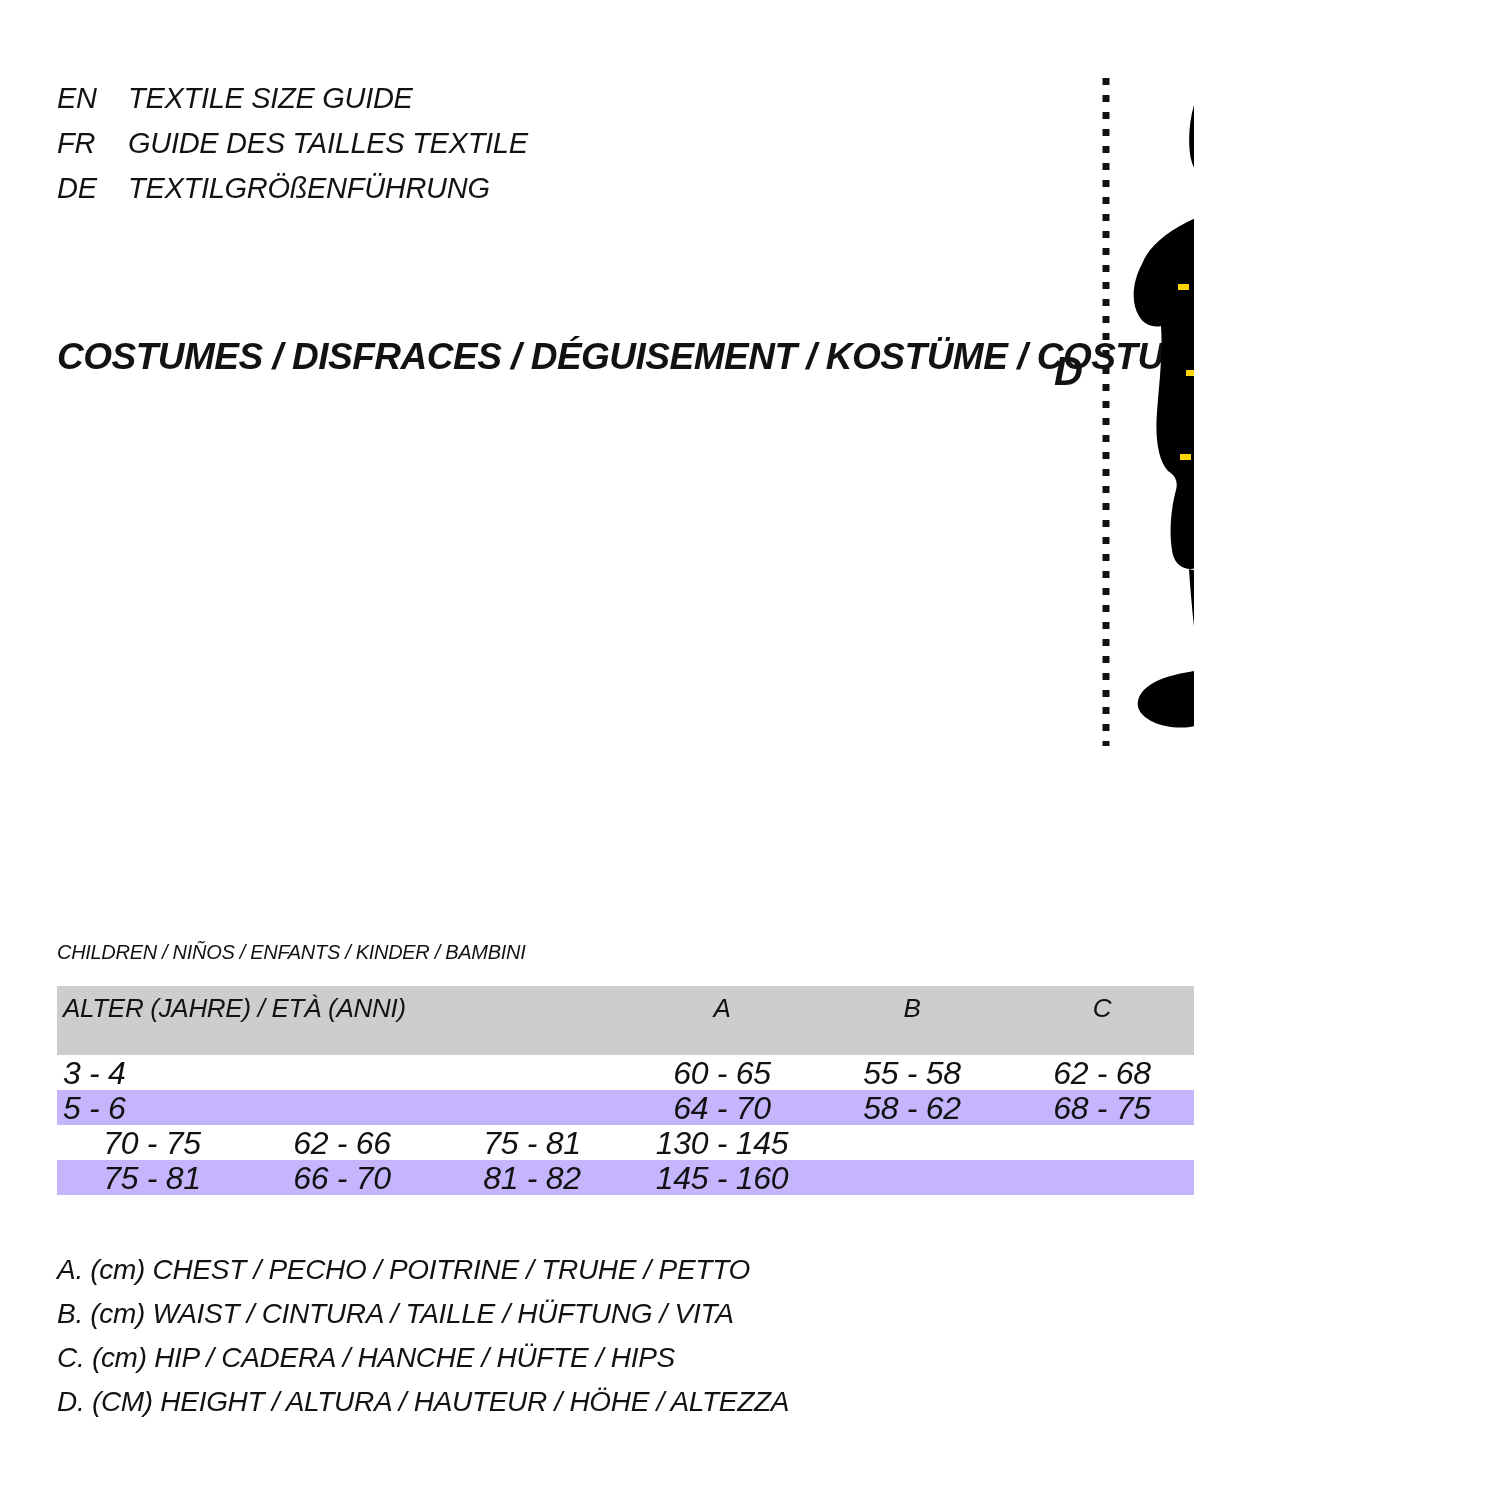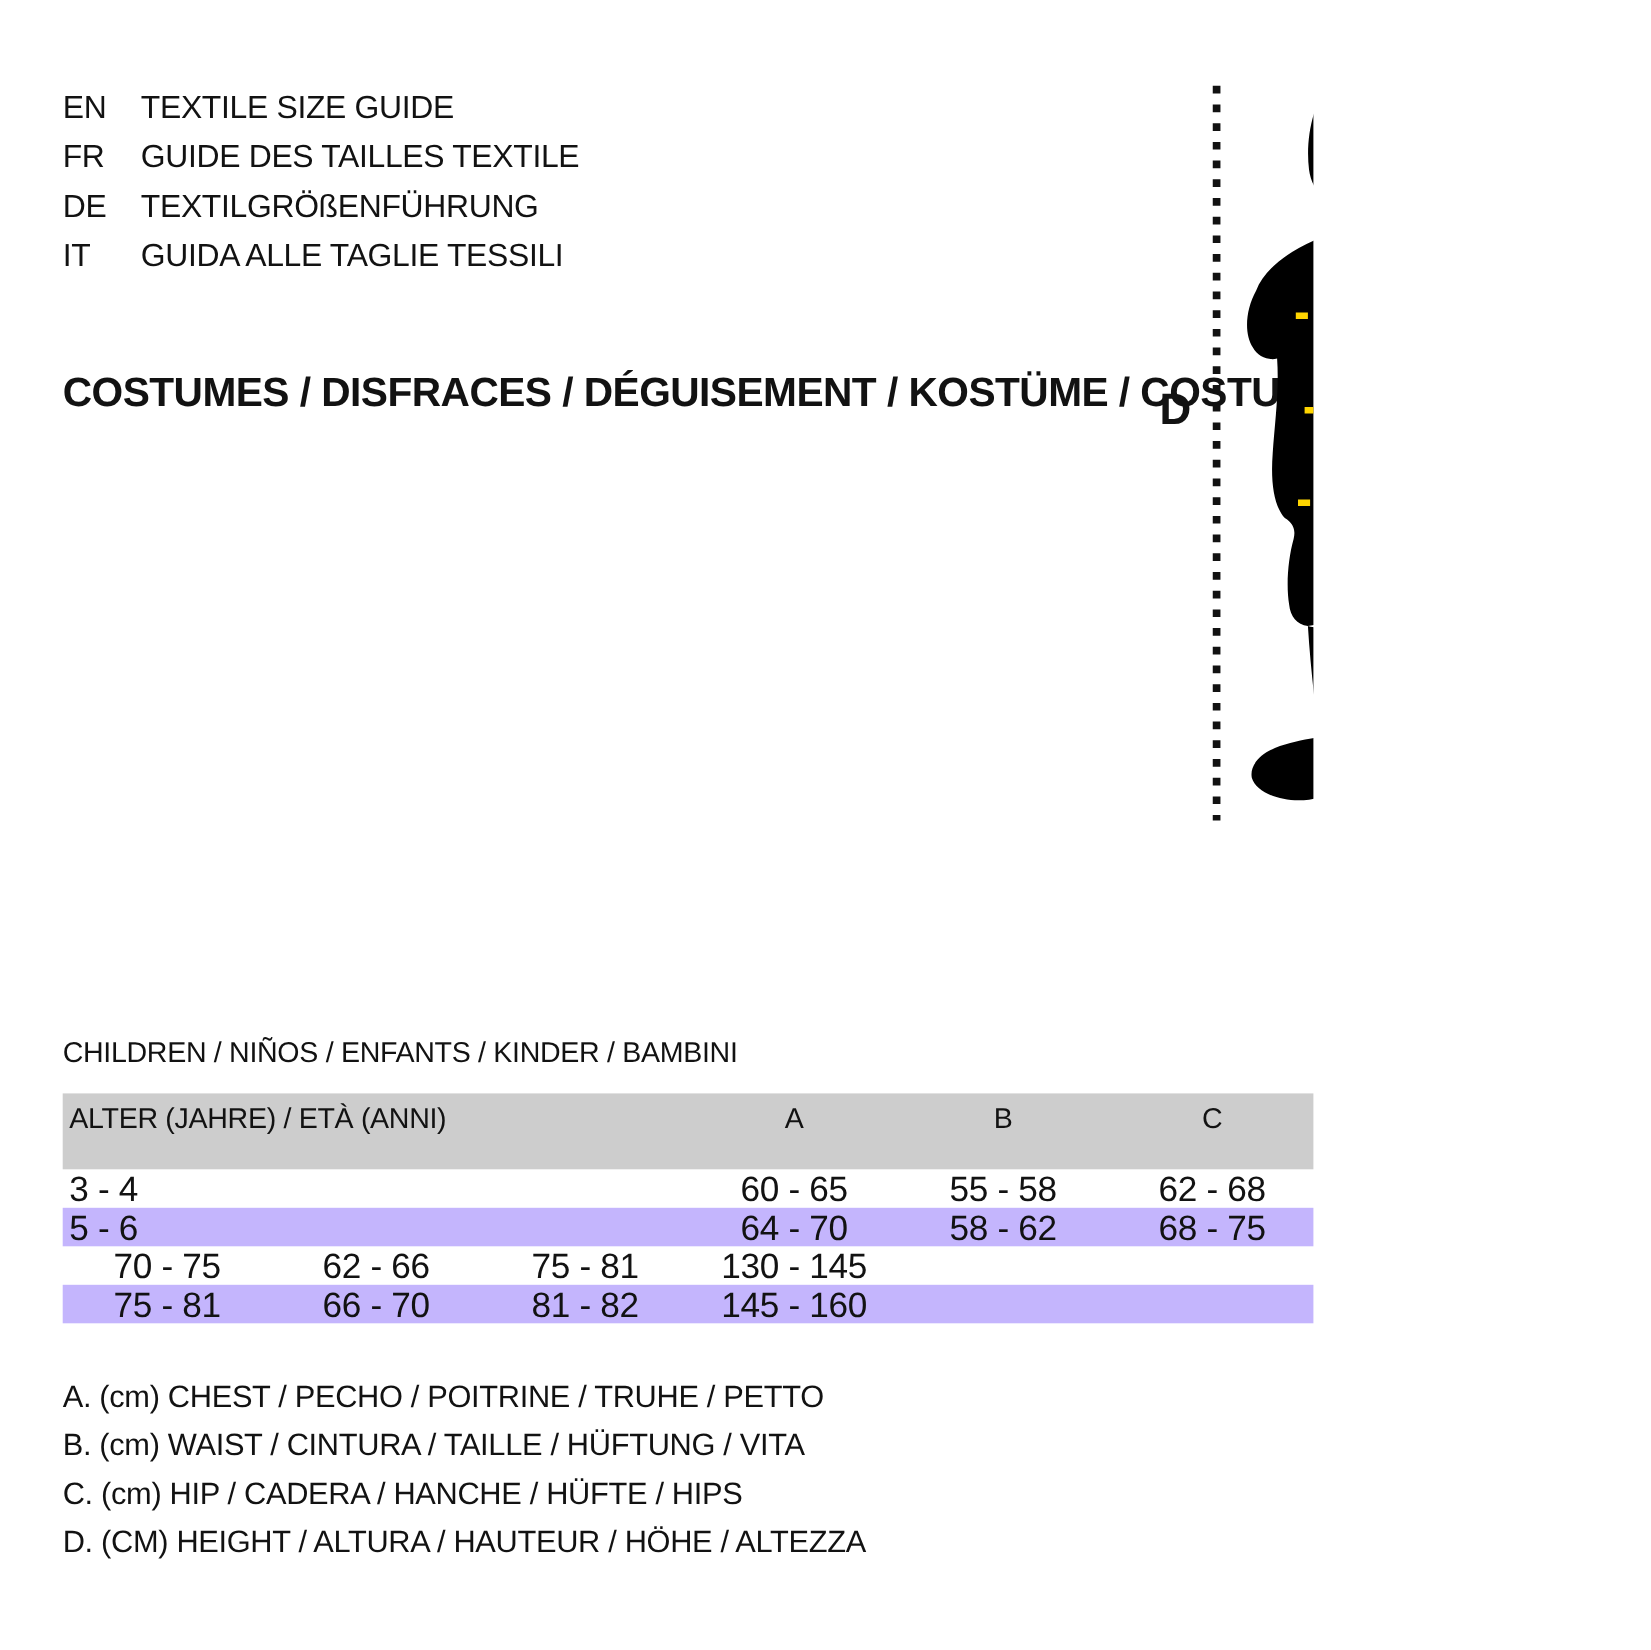--- a/index.html
+++ b/index.html
@@ -3,37 +3,38 @@
 <meta charset="utf-8">
 <style>
   html,body{margin:0;padding:0;background:#ffffff;}
   .page{
     position:relative;
     width:1194px;height:1500px;
     background:#ffffff;
     font-family:"Liberation Sans", sans-serif;
     color:#121212;
     overflow:hidden;
+    font-style:italic;
   }
   
   .lang-block{position:absolute;left:57px;top:76px;}
   .lang-row{display:flex;align-items:center;height:45px;font-size:29px;letter-spacing:-0.3px;}
   .lang-code{width:71px;flex:0 0 71px;}
   
   .category-title{
     position:absolute;left:57px;top:336px;margin:0;
     font-size:37px;font-weight:bold;letter-spacing:-0.5px;white-space:nowrap;
   }
   
   .figure{position:absolute;left:1040px;top:60px;width:460px;height:700px;}
   .figure svg{display:block;}
   .figure text{font-family:"Liberation Sans", sans-serif;font-weight:bold;font-size:40px;fill:#121212;}
   
   .table-section{position:absolute;left:57px;top:941px;width:1380px;}
-  .table-title{margin:0 0 22px 0;font-size:26px;font-weight:normal;letter-spacing:-0.3px;}
+  .table-title{margin:0 0 22px 0;font-size:20px;font-weight:normal;letter-spacing:-0.3px;}
   .size-table{width:1380px;}
   .header-row{
     background:#cdcdcd;
     display:flex;align-items:flex-start;
     height:69px;box-sizing:border-box;padding-top:7px;
     font-size:26px;line-height:30px;letter-spacing:-0.3px;
   }
   .age-cell{width:570px;flex:0 0 570px;box-sizing:border-box;padding-left:6px;}
   .num-cell{width:190px;flex:0 0 190px;text-align:center;}
   .data-row{
@@ -55,24 +56,20 @@
       <span class="lang-code">EN</span>
       <span class="lang-label">TEXTILE SIZE GUIDE</span>
     </div>
     <div class="lang-row">
       <span class="lang-code">FR</span>
       <span class="lang-label">GUIDE DES TAILLES TEXTILE</span>
     </div>
     <div class="lang-row">
       <span class="lang-code">DE</span>
       <span class="lang-label">TEXTILGRÖßENFÜHRUNG</span>
-    </div>
-    <div class="lang-row">
-      <span class="lang-code">IT</span>
-      <span class="lang-label">GUIDA ALLE TAGLIE TESSILI</span>
     </div>
   </section>
 
   <h1 class="category-title">COSTUMES / DISFRACES / DÉGUISEMENT / KOSTÜME / COSTUMI</h1>
 
   <div class="figure">
     <svg viewBox="0 0 460 700" width="460" height="700">
 
       <line x1="66" y1="18" x2="66" y2="686" stroke="#121212" stroke-width="7" stroke-dasharray="7 10"></line>
 

